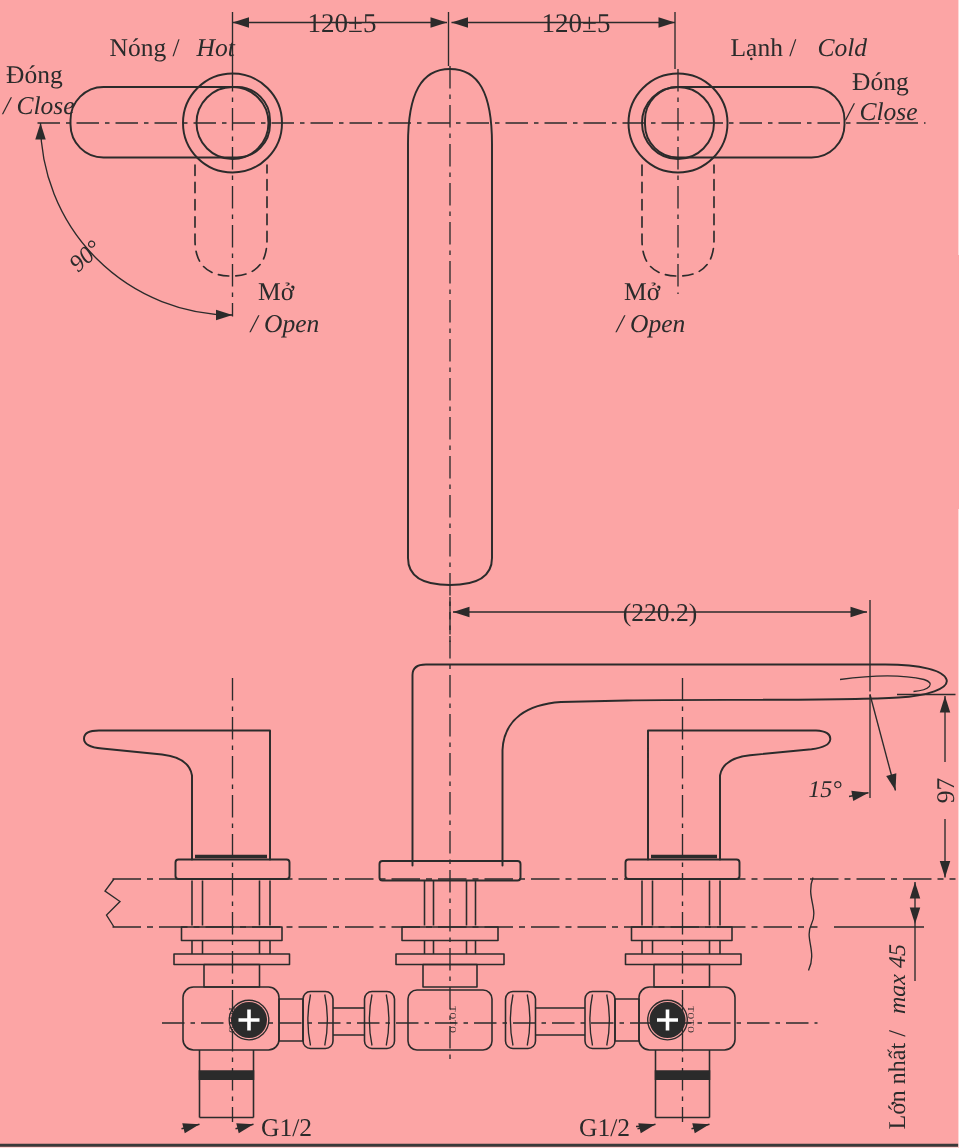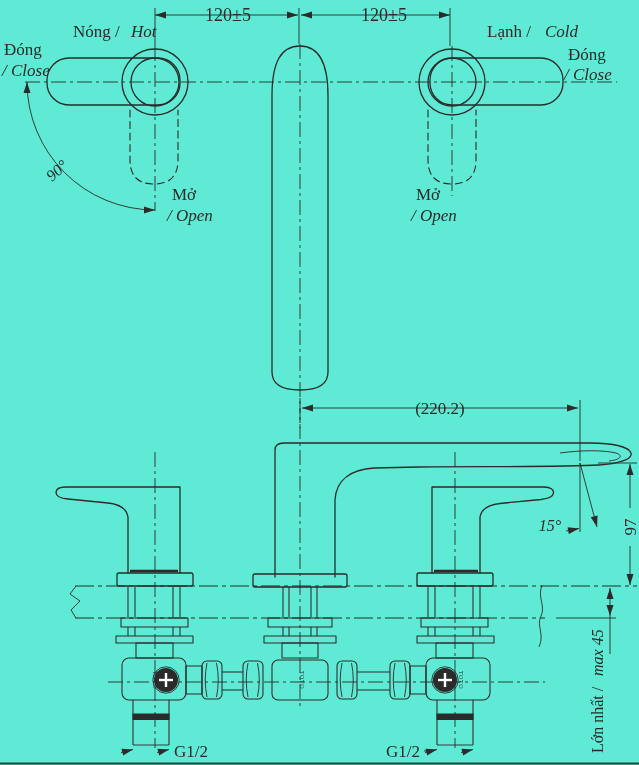--- a/index.html
+++ b/index.html
@@ -1,16 +1,16 @@
 <!DOCTYPE html>
 <html><head>
 <meta charset="utf-8">
 <style>
   html,body{margin:0;padding:0;background:#ffffff;}
-  .stage{position:relative;width:639px;height:765px;background:#5eead4;overflow:hidden;}
+  .stage{position:relative;width:639px;height:765px;background:#fca5a5;overflow:hidden;}
   svg text{font-family:"Liberation Serif","DejaVu Serif",serif;fill:#2b2b2b;}
   .it{font-style:italic;}
   .s18{font-size:18px;} .s17{font-size:17px;} .s16{font-size:16px;}
   .tiny{font-size:6px;letter-spacing:.6px;}
   .ol{fill:none;stroke:#2b2b2b;stroke-width:1.3;stroke-linejoin:round;stroke-linecap:round;}
   .ol2{fill:none;stroke:#2b2b2b;stroke-width:1.05;stroke-linejoin:round;}
   .thin{fill:none;stroke:#2b2b2b;stroke-width:0.9;}
   .cl{fill:none;stroke:#2b2b2b;stroke-width:0.9;stroke-dasharray:15 4 3 4;}
   .deckln{fill:none;stroke:#2b2b2b;stroke-width:1;stroke-dasharray:19 4 4 4;}
   .dash{fill:none;stroke:#2b2b2b;stroke-width:1.1;stroke-dasharray:7 4.5;stroke-linecap:round;}

